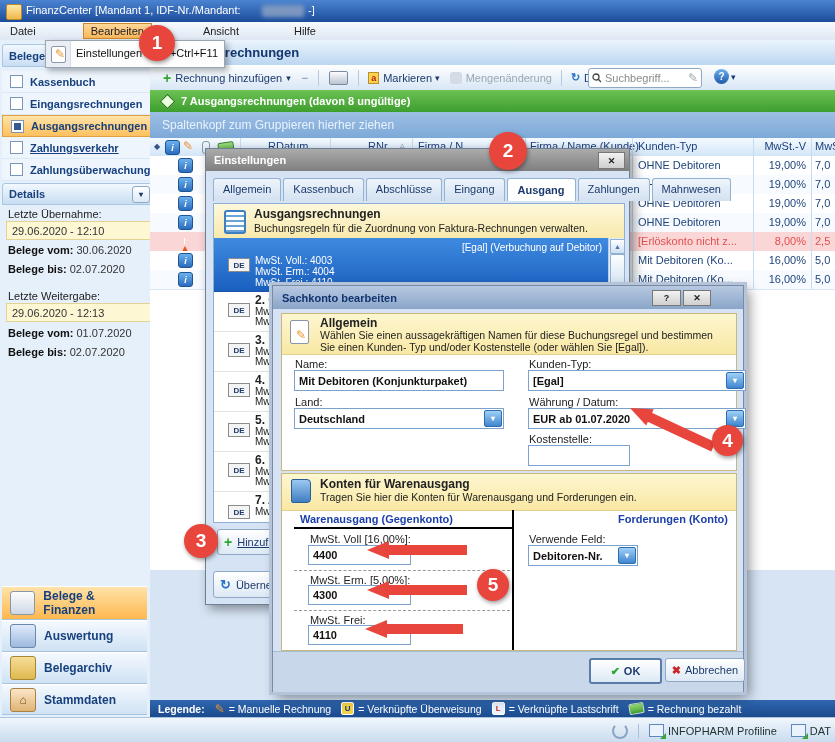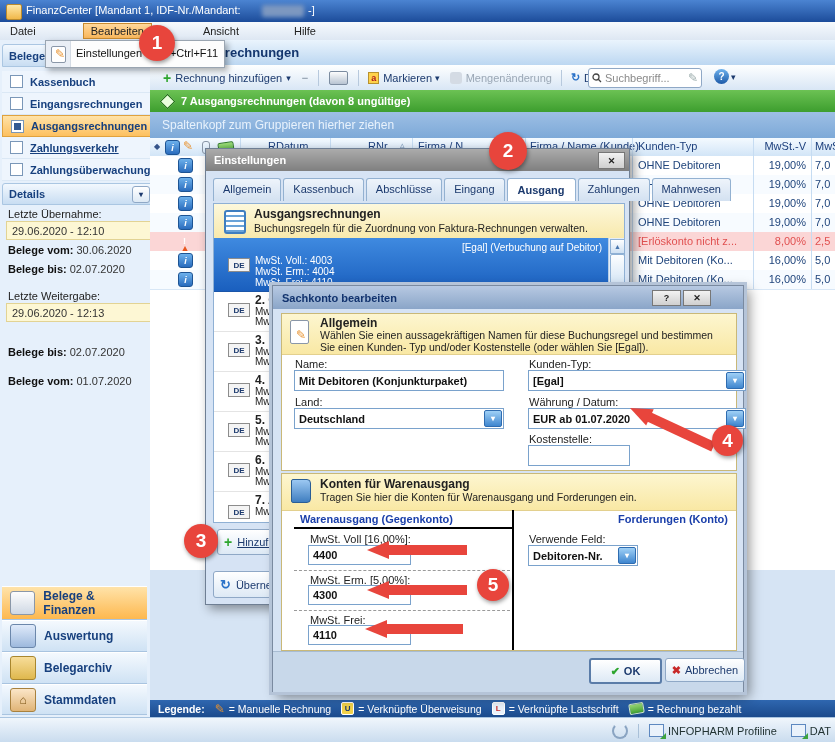--- a/index.html
+++ b/index.html
@@ -136,21 +136,21 @@
       <span style="color:#333;">30.06.2020</span>
     </div>
     <div class="a" style="left:8px;top:223px;">
       <span class="b" style="color:#111;">Belege bis:</span>
       <span style="color:#333;">02.07.2020</span>
     </div>
     <span class="a lab" style="left:8px;top:250px;">Letzte Weitergabe:</span>
     <div class="a ylab" style="left:6px;top:263px;width:138px;height:17px;">
       <span>29.06.2020 - 12:13</span>
     </div>
-    <div class="a" style="left:8px;top:287px;margin-top:48px;">
+    <div class="a" style="left:8px;top:287px;">
       <span class="b" style="color:#111;">Belege vom:</span>
       <span style="color:#333;">01.07.2020</span>
     </div>
     <div class="a" style="left:8px;top:306px;">
       <span class="b" style="color:#111;">Belege bis:</span>
       <span style="color:#333;">02.07.2020</span>
     </div>
 
     <div class="a bnav act" style="left:2px;top:546px;width:145px;height:32px;">
       <span class="bico" style="background:linear-gradient(#fdfdfd,#cfd8e4);border:1px solid #8a97a8;"></span>

